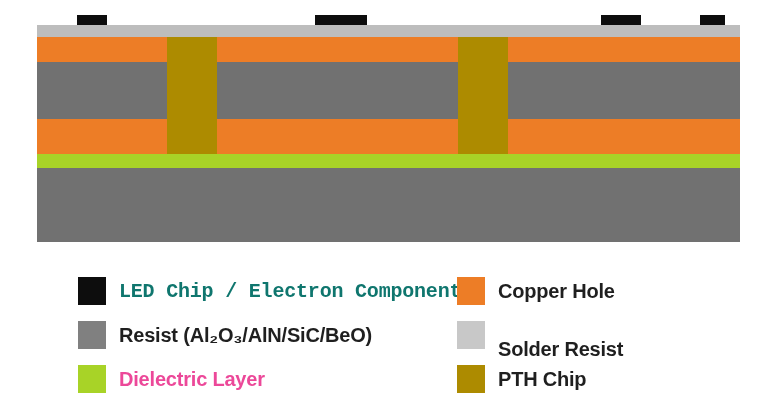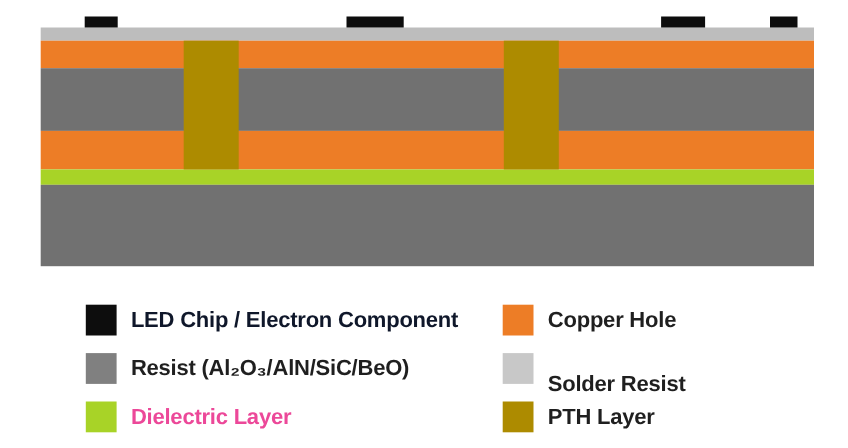--- a/index.html
+++ b/index.html
@@ -78,21 +78,21 @@
 
     <div class="chip chip-1" style="background-color: rgb(13, 13, 13);"></div>
     <div class="chip chip-2" style="background-color: rgb(13, 13, 13);"></div>
     <div class="chip chip-3" style="background-color: rgb(13, 13, 13);"></div>
     <div class="chip chip-4" style="background-color: rgb(13, 13, 13);"></div>
   </div>
 
   <div class="legend-col legend-col-left">
     <div class="legend-item">
       <span class="swatch" style="background-color: rgb(13, 13, 13);"></span>
-      <span class="legend-label" style="color: #0f172a;">LED Chip / Electron Component</span>
+      <span class="legend-label" style="color: #0f766e; font-family: Liberation Mono, monospace;">LED Chip / Electron Component</span>
     </div>
     <div class="legend-item">
       <span class="swatch" style="background-color: rgb(128, 128, 128);"></span>
       <span class="legend-label" style="color: rgb(31, 31, 31);">Resist (Al₂O₃/AlN/SiC/BeO)</span>
     </div>
     <div class="legend-item">
       <span class="swatch" style="background-color: rgb(168, 211, 39);"></span>
       <span class="legend-label" style="color: #ec4899;">Dielectric Layer</span>
     </div>
   </div>
@@ -101,17 +101,17 @@
     <div class="legend-item">
       <span class="swatch" style="background-color: rgb(237, 125, 38);"></span>
       <span class="legend-label" style="color: rgb(31, 31, 31);">Copper Hole</span>
     </div>
     <div class="legend-item">
       <span class="swatch" style="background-color: rgb(200, 200, 200);"></span>
       <span class="legend-label" style="color: rgb(31, 31, 31); margin-top: 29px;">Solder Resist</span>
     </div>
     <div class="legend-item">
       <span class="swatch" style="background-color: rgb(173, 139, 0);"></span>
-      <span class="legend-label" style="color: rgb(31, 31, 31);">PTH Layer</span>
+      <span class="legend-label" style="color: rgb(31, 31, 31);">PTH Chip</span>
     </div>
   </div>
 
 </div>
 
 </body></html>

